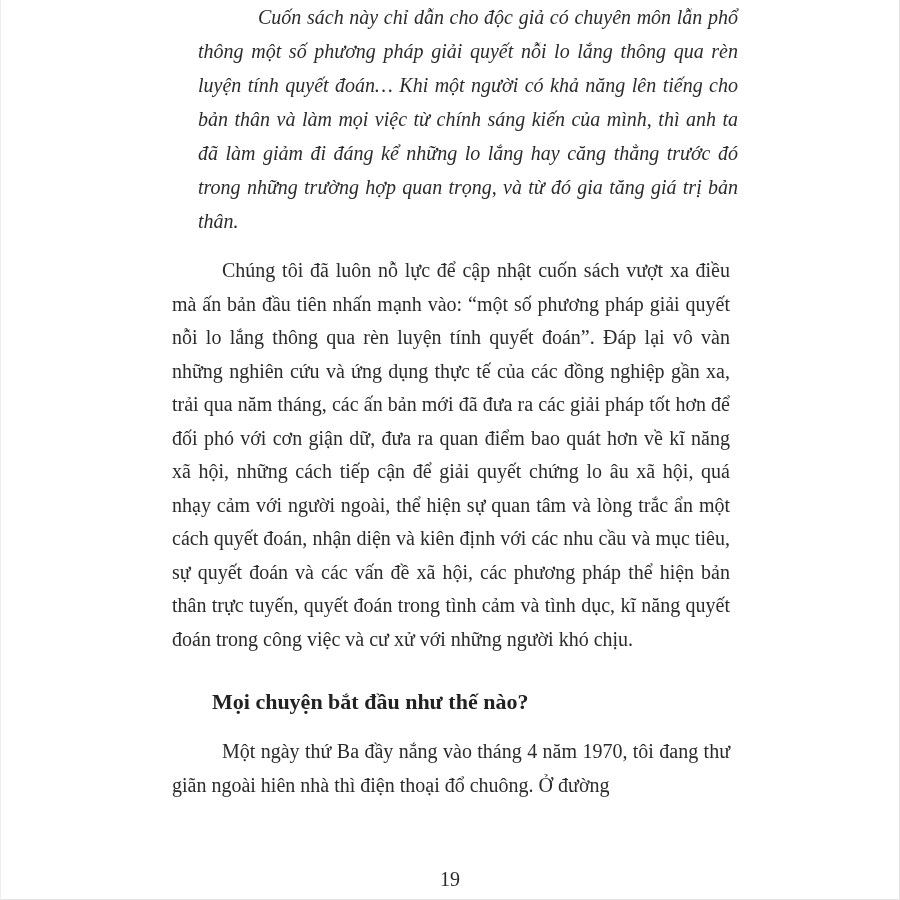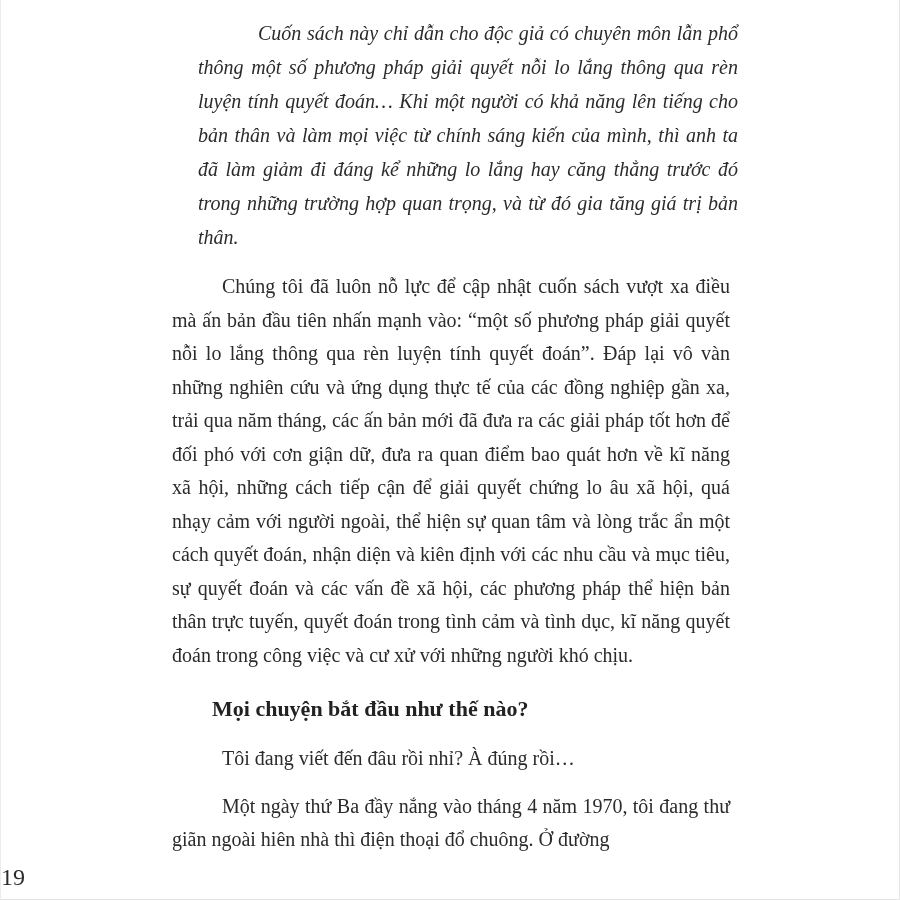--- a/index.html
+++ b/index.html
@@ -24,63 +24,62 @@
     position: absolute;
     top: 0;
     left: 163px;
     width: 574px;
   }
   .epigraph {
     font-style: italic;
     font-size: 20px;
     line-height: 34px;
     text-align: justify;
-    margin: 16px 0 16px 34px;
+    margin: 0 0 16px 34px;
     text-indent: 60px;
   }
   .body-para {
     font-size: 20px;
     line-height: 33.5px;
     text-align: justify;
     text-indent: 50px;
     margin: 8px;
   }
   .para-gap {
     margin-top: 14px;
   }
   .section-heading {
     font-size: 22px;
     font-weight: bold;
     line-height: 30px;
-    margin: 22px 0 18px 48px;
+    margin: 31px 0 18px 48px;
     color: #222222;
   }
   .single-line {
     text-align: left;
   }
   .page-number {
     position: absolute;
     bottom: 8px;
     left: 0;
     width: 100%;
-    text-align: left;
-    font-size: 24px;
+    text-align: center;
+    font-size: 20px;
     color: #2b2b2b;
   }
 </style>
 </head>
 <body>
 
 <div class="page">
   <div class="content">
     <p class="epigraph">Cuốn sách này chỉ dẫn cho độc giả có chuyên môn lẫn phổ thông một số phương pháp giải quyết nỗi lo lắng thông qua rèn luyện tính quyết đoán… Khi một người có khả năng lên tiếng cho bản thân và làm mọi việc từ chính sáng kiến của mình, thì anh ta đã làm giảm đi đáng kể những lo lắng hay căng thẳng trước đó trong những trường hợp quan trọng, và từ đó gia tăng giá trị bản thân.</p>
 
     <p class="body-para">Chúng tôi đã luôn nỗ lực để cập nhật cuốn sách vượt xa điều mà ấn bản đầu tiên nhấn mạnh vào: “một số phương pháp giải quyết nỗi lo lắng thông qua rèn luyện tính quyết đoán”. Đáp lại vô vàn những nghiên cứu và ứng dụng thực tế của các đồng nghiệp gần xa, trải qua năm tháng, các ấn bản mới đã đưa ra các giải pháp tốt hơn để đối phó với cơn giận dữ, đưa ra quan điểm bao quát hơn về kĩ năng xã hội, những cách tiếp cận để giải quyết chứng lo âu xã hội, quá nhạy cảm với người ngoài, thể hiện sự quan tâm và lòng trắc ẩn một cách quyết đoán, nhận diện và kiên định với các nhu cầu và mục tiêu, sự quyết đoán và các vấn đề xã hội, các phương pháp thể hiện bản thân trực tuyến, quyết đoán trong tình cảm và tình dục, kĩ năng quyết đoán trong công việc và cư xử với những người khó chịu.</p>
 
     <h2 class="section-heading">Mọi chuyện bắt đầu như thế nào?</h2>
 
-    <p class="body-para single-line">Tôi đang viết đến đâu rồi nhỉ? À đúng rồi…</p>
 
     <p class="body-para para-gap">Một ngày thứ Ba đầy nắng vào tháng 4 năm 1970, tôi đang thư giãn ngoài hiên nhà thì điện thoại đổ chuông. Ở đường</p>
   </div>
 
   <div class="page-number">19</div>
 </div>
 
 </body></html>

